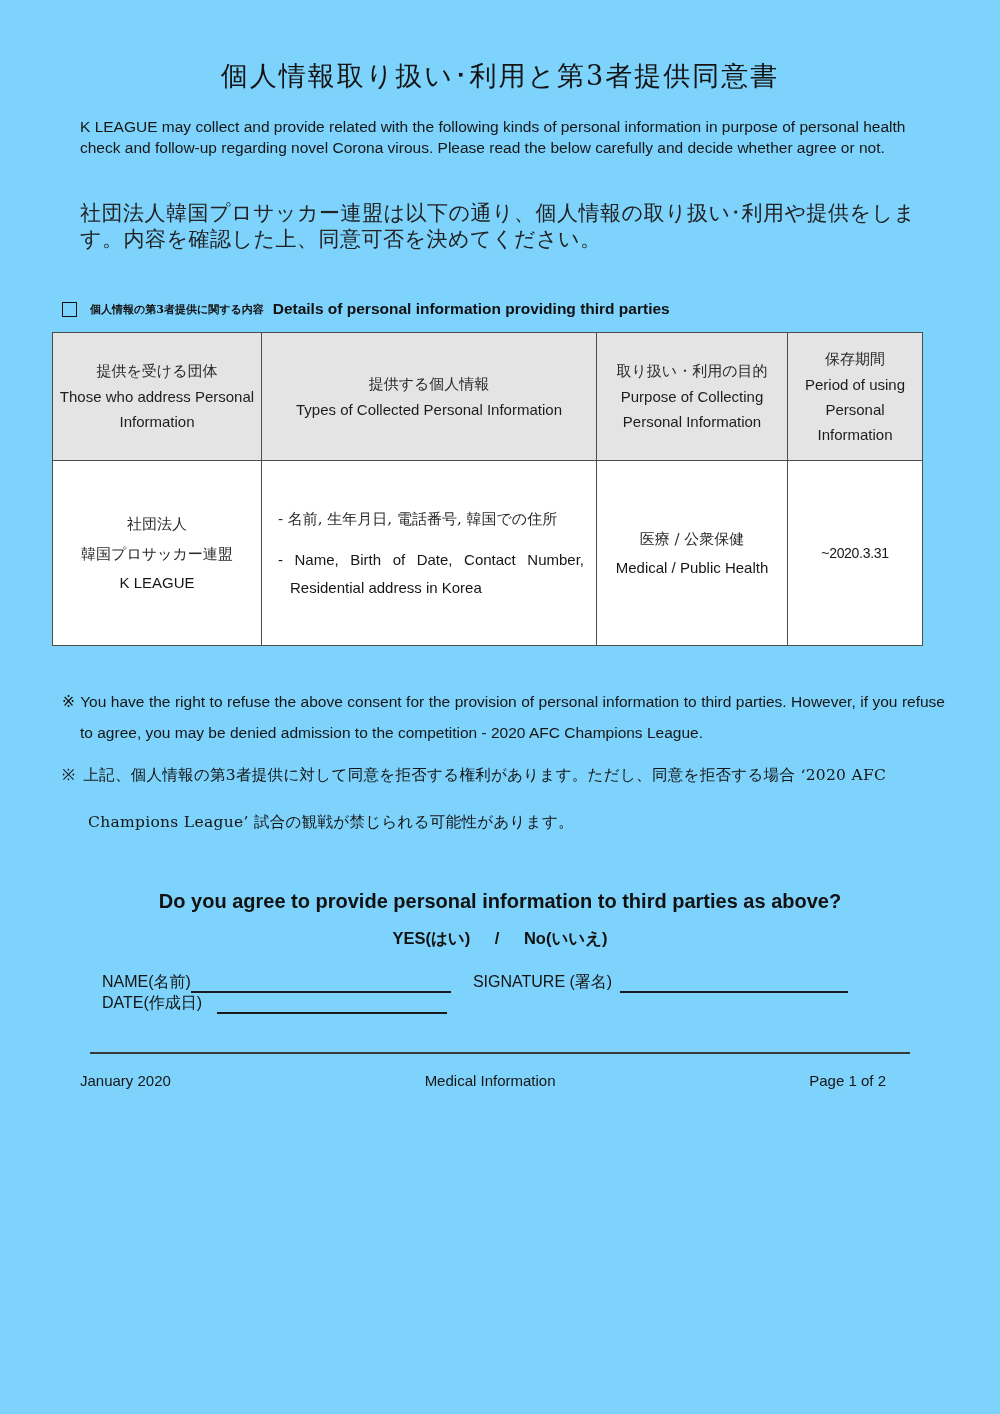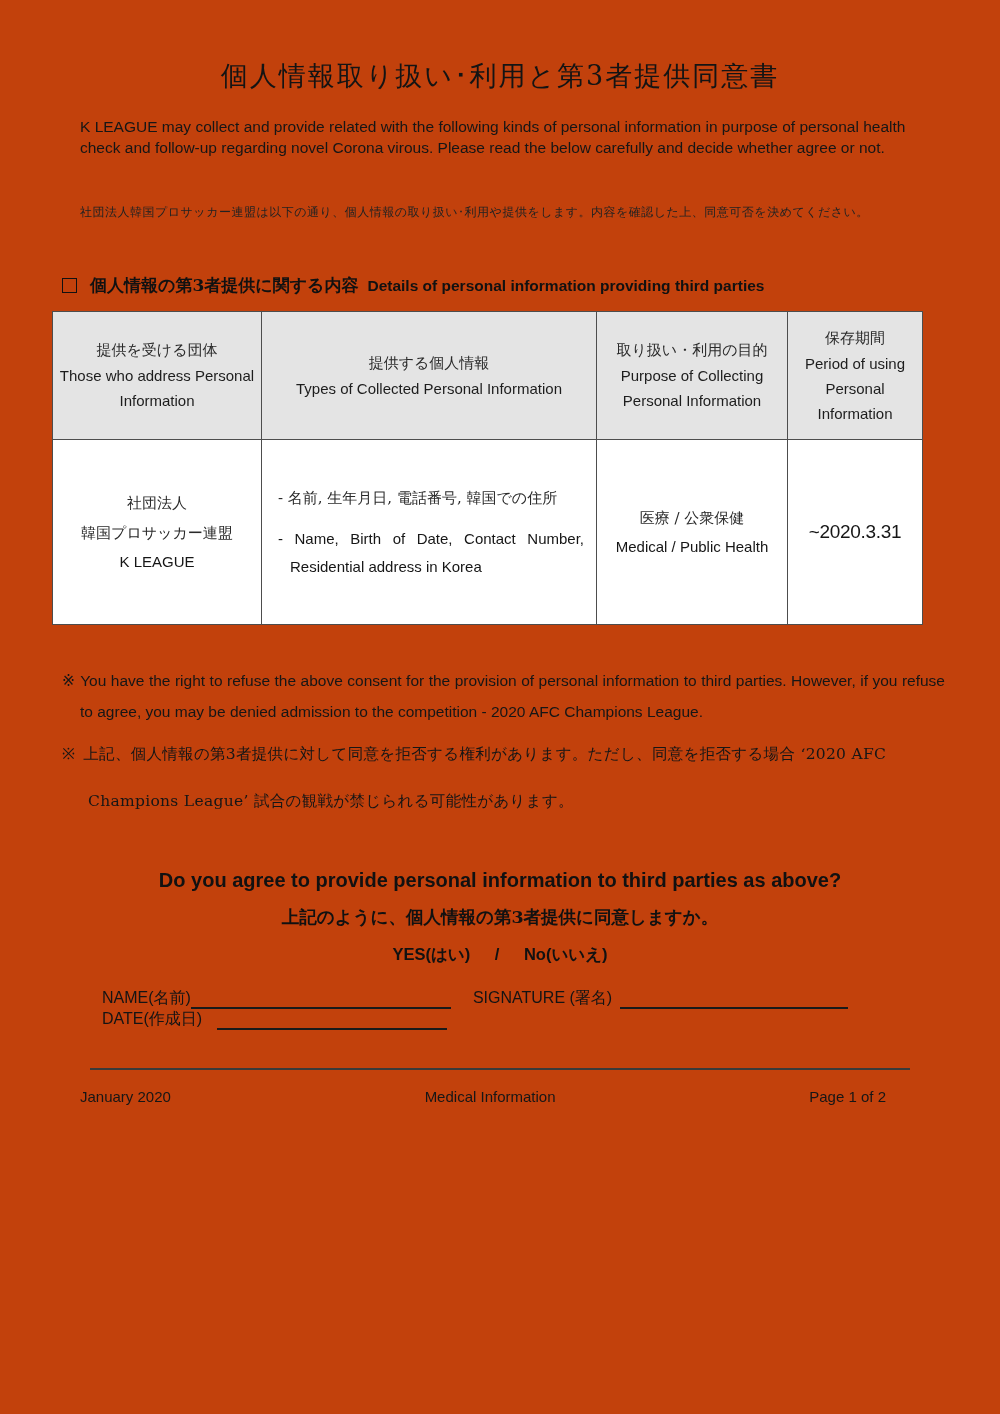--- a/index.html
+++ b/index.html
@@ -1,21 +1,21 @@
 <!DOCTYPE html>
 <html><head>
 <meta charset="utf-8">
 <style>
   * { box-sizing: border-box; }
   html, body { margin: 0; padding: 0; background: #ffffff; }
   .page {
     position: relative;
     width: 1000px;
     height: 1414px;
-    background: #c2410c;
+    background: #7dd3fc;
     color: #1b1b1b;
     font-family: "Liberation Sans", "DejaVu Sans", sans-serif;
     overflow: hidden;
   }
 
   .title {
     margin: 0;
     padding-top: 58px;
     text-align: center;
     font-family: "DejaVu Serif", "Liberation Serif", serif;
@@ -26,22 +26,22 @@
   }
 
   .intro-en {
     margin: 22px 62px 0 80px;
     font-size: 15.5px;
     line-height: 21px;
     color: #161616;
   }
   .intro-jp {
     margin: 42px 60px 0 80px;
-    font-family: Liberation Mono, monospace;
-    font-size: 12px;
+    font-family: Liberation Sans, sans-serif;
+    font-size: 21px;
     line-height: 26px;
     letter-spacing: 0.5px;
     color: #222;
   }
 
   .section-heading {
     margin: 48px 0 14px 62px;
     display: flex;
     align-items: center;
   }
@@ -49,21 +49,21 @@
     display: inline-block;
     width: 15px;
     height: 15px;
     border: 1.6px solid #111;
     margin-right: 13px;
     flex: 0 0 auto;
   }
   .sh-jp {
     font-family: "DejaVu Serif", "Liberation Serif", serif;
     font-weight: 700;
-    font-size: 17px;
+    font-size: 11px;
     margin-right: 9px;
     color: #111;
   }
   .sh-en { font-weight: 700; font-size: 15.5px; color: #111; }
 
   .info-table {
     margin-left: 52px;
     width: 870px;
     border-collapse: collapse;
     table-layout: fixed;
@@ -82,21 +82,21 @@
   }
   .info-table tbody td { background: #ffffff; height: 185px; }
   .th-jp { font-family: "DejaVu Serif", "Liberation Serif", serif; font-size: 15px; line-height: 25px; color: #2a2a2a; }
   .th-en { font-size: 15px; line-height: 25px; color: #1d1d1d; }
   .cell-jp { font-family: "DejaVu Serif", "Liberation Serif", serif; font-size: 15px; line-height: 30px; color: #2a2a2a; }
   .cell-en { font-size: 15px; line-height: 28px; color: #161616; }
   td.cell-left { text-align: left; padding: 0 12px; }
   .hang { padding-left: 16px; text-indent: -12px; }
   .gap-top { margin-top: 12px; }
   .justify { text-align: justify; }
-  .period { font-size: 19px; letter-spacing: -0.3px; }
+  .period { font-size: 14px; letter-spacing: -0.3px; }
 
   .note {
     margin: 0 55px 0 62px;
     padding-left: 18px;
     text-indent: 0;
     color: #161616;
   }
   .note .marker { margin-left: -18px; margin-right: 5px; }
   .note-en {
     margin-top: 40px;
@@ -234,21 +234,20 @@
 
   <p class="note note-en">
     <span class="marker">※</span><span>You have the right to refuse the above consent for the provision of personal information to third parties. However, if you refuse to agree, you may be denied admission to the competition - 2020 AFC Champions League.</span>
   </p>
 
   <p class="note note-jp">
     <span class="marker">※</span><span>上記、個人情報の第3者提供に対して同意を拒否する権利があります。ただし、同意を拒否する場合 ‘2020 AFC Champions League’ 試合の観戦が禁じられる可能性があります。</span>
   </p>
 
   <div class="q-en">Do you agree to provide personal information to third parties as above?</div>
-  <div class="q-jp">上記のように、個人情報の第3者提供に同意しますか。</div>
 
   <div class="yesno">
     <span class="option">YES(はい)</span>
     <span class="sep">/</span>
     <span class="option">No(いいえ)</span>
   </div>
 
   <div class="fields">
     <div class="field-row name-row">
       <span class="f-label">NAME(名前)</span>

